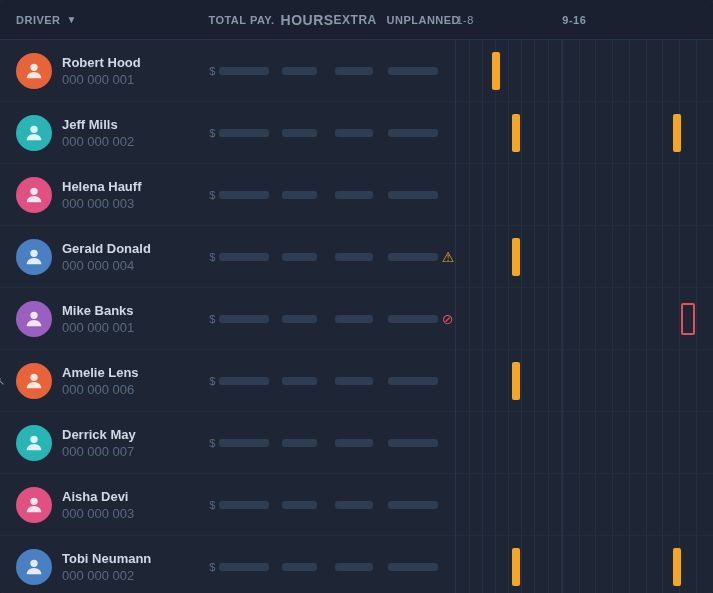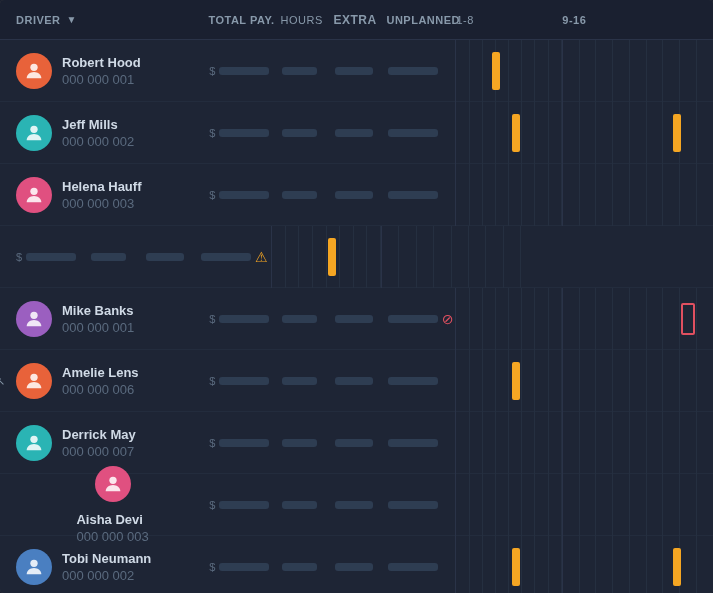--- a/index.html
+++ b/index.html
@@ -35,21 +35,21 @@
       display: flex;
       align-items: center;
       gap: 6px;
       font-size: 11px;
       font-weight: 600;
       color: #8899aa;
       letter-spacing: 0.5px;
       text-transform: uppercase;
     }
     .col-totalpay { width: 75px; font-size: 11px; font-weight: 600; color: #8899aa; text-transform: uppercase; letter-spacing: 0.5px; }
-    .col-hours { width: 55px; font-size: 11px; font-weight: 400; color: #8899aa; text-transform: uppercase; letter-spacing: 0.5px; }
+    .col-hours { width: 55px; font-size: 14px; font-weight: 700; color: #8899aa; text-transform: uppercase; letter-spacing: 0.5px; }
     .col-extra { width: 55px; font-size: 12px; font-weight: 600; color: #8899aa; text-transform: uppercase; letter-spacing: 0.5px; }
     .col-unplanned { width: 70px; font-size: 11px; font-weight: 600; color: #8899aa; text-transform: uppercase; letter-spacing: 0.5px; }
     .col-18 { width: 110px; font-size: 11px; font-weight: 400; color: #8899aa; text-transform: uppercase; letter-spacing: 0.5px; }
     .col-916 { width: 140px; font-size: 11px; font-weight: 600; color: #8899aa; text-transform: uppercase; letter-spacing: 0.5px; }
     .chevron-down {
       font-size: 10px;
       color: #8899aa;
     }
     .rows-container {
       flex: 1;
@@ -349,20 +349,33 @@
             <div class="grid-col"></div>
             <div class="grid-col"></div>
             <div class="grid-col"></div>
             <div class="grid-col"></div>
             <div class="grid-col"></div>
           </div>
 
     </div>
   </div>
       <div class="driver-row">
+    <div class="driver-info" style="position:relative;">
+
+      <div class="avatar" style="background:#4a7fc1;">
+        <svg width="22" height="22" viewBox="0 0 24 24" fill="rgba(255,255,255,0.85)">
+          <circle cx="12" cy="8" r="4"></circle>
+          <path d="M4 20c0-4 3.6-7 8-7s8 3 8 7"></path>
+        </svg>
+      </div>
+      <div>
+        <div class="driver-name">Gerald Donald</div>
+        <div class="driver-id">000 000 004</div>
+      </div>
+    </div>
     <div class="cell-money">
       <span class="dollar-sign">$</span>
       <div class="bar-placeholder bar-totalpay"></div>
     </div>
     <div style="width:55px;">
       <div class="bar-placeholder bar-hours"></div>
     </div>
     <div style="width:55px;">
       <div class="bar-placeholder bar-extra"></div>
     </div>
@@ -557,21 +570,21 @@
             <div class="grid-col"></div>
             <div class="grid-col"></div>
             <div class="grid-col"></div>
             <div class="grid-col"></div>
             <div class="grid-col"></div>
           </div>
 
     </div>
   </div>
       <div class="driver-row">
-    <div class="driver-info" style="position:relative;flex-direction:column;">
+    <div class="driver-info" style="position:relative;">
 
       <div class="avatar" style="background:#e05080;">
         <svg width="22" height="22" viewBox="0 0 24 24" fill="rgba(255,255,255,0.85)">
           <circle cx="12" cy="8" r="4"></circle>
           <path d="M4 20c0-4 3.6-7 8-7s8 3 8 7"></path>
         </svg>
       </div>
       <div>
         <div class="driver-name">Aisha Devi</div>
         <div class="driver-id">000 000 003</div>

